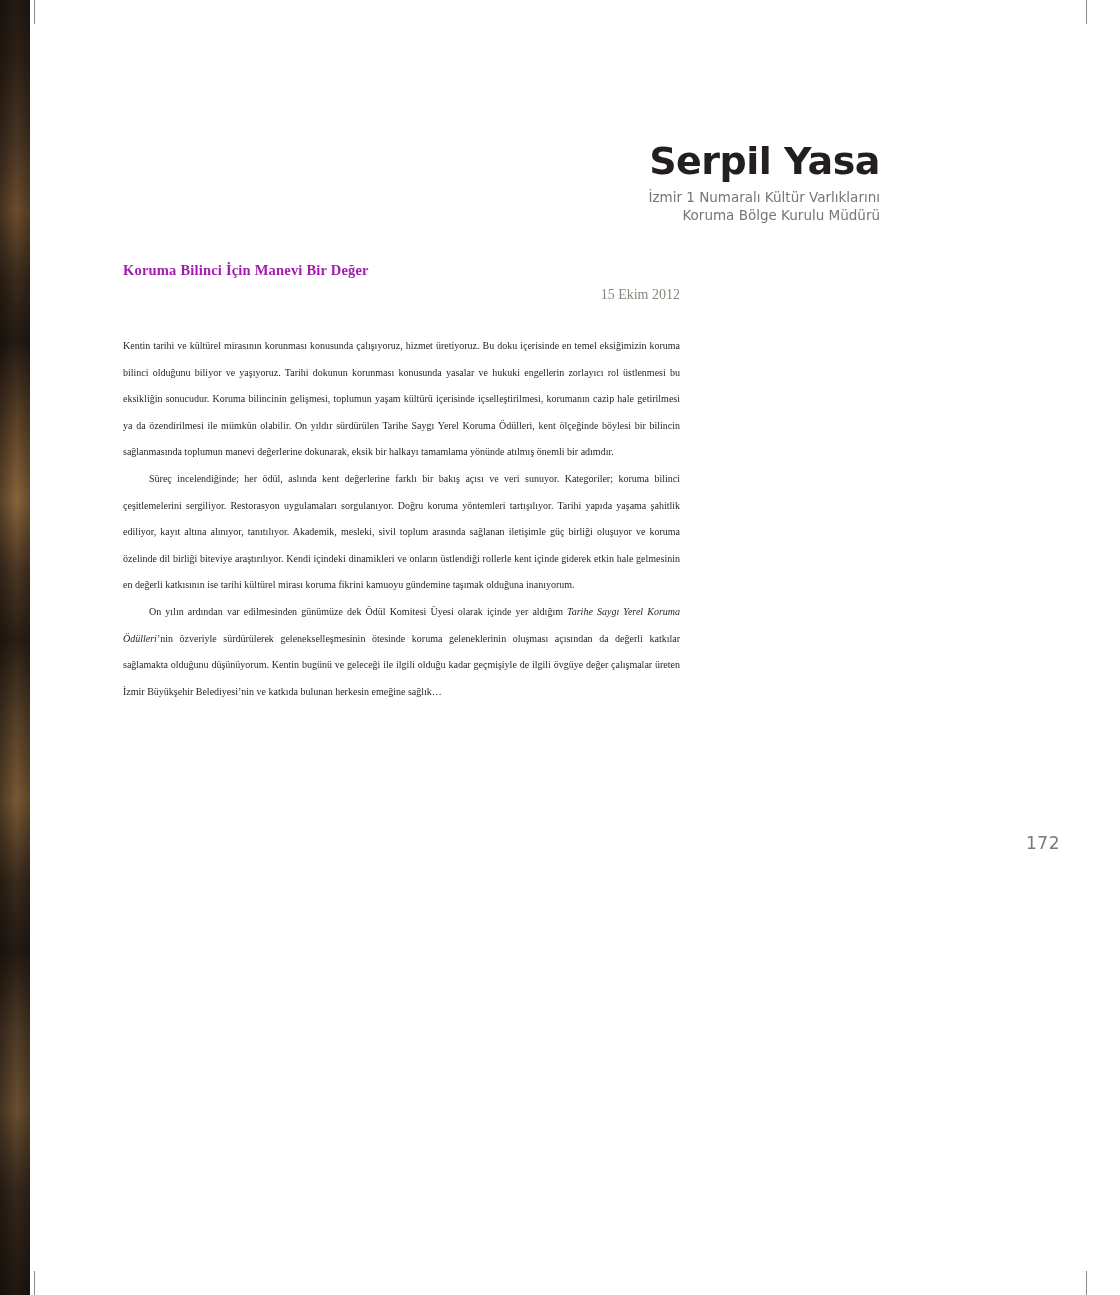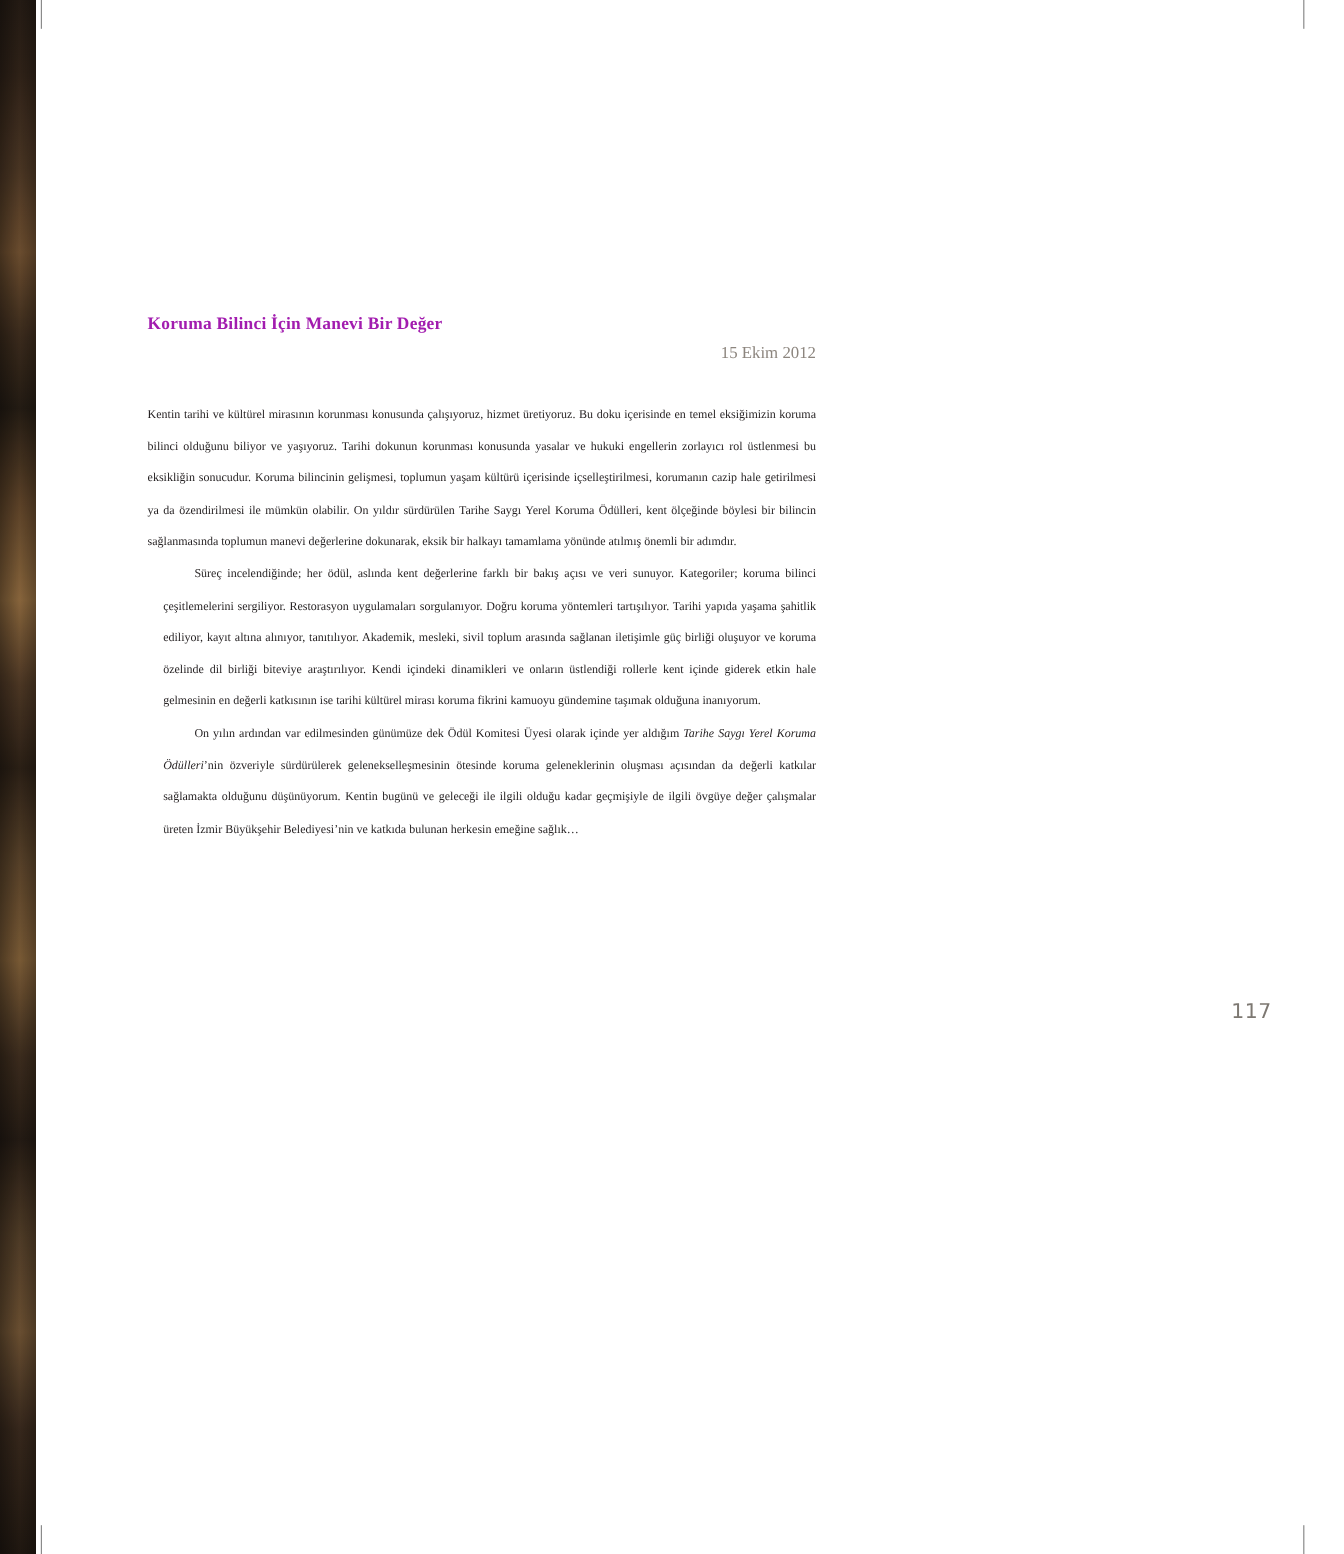--- a/index.html
+++ b/index.html
@@ -134,21 +134,20 @@
     font-family: "Liberation Serif", serif;
     font-size: 10px;
     line-height: 26.6px;
     text-align: justify;
     margin: 0;
     color: #231f20;
     hyphens: none;
   }
   .article p + p {
     text-indent: 26px;
-    margin-left: 13px;
   }
   .article em { font-style: italic; }
 
   
   .folio {
     position: absolute;
     left: 1026px;
     top: 833px;
     font-family: "DejaVu Sans", sans-serif;
     font-size: 17px;
@@ -162,27 +161,34 @@
 <div class="page">
 
   <div class="left-strip"></div>
   <div class="strip-edge"></div>
 
   <div class="crop-mark crop-tl-v"></div>
   <div class="crop-mark crop-tr-v"></div>
   <div class="crop-mark crop-bl-v"></div>
   <div class="crop-mark crop-br-v"></div>
 
+  <div class="author-block">
+    <h1 class="author-name">Serpil Yasa</h1>
+    <div class="author-role">
+      <div>İzmir 1 Numaralı Kültür Varlıklarını</div>
+      <div>Koruma Bölge Kurulu Müdürü</div>
+    </div>
+  </div>
 
   <div class="article">
     <h2 class="article-title">Koruma Bilinci İçin Manevi Bir Değer</h2>
     <div class="article-date">15 Ekim 2012</div>
 
     <p>Kentin tarihi ve kültürel mirasının korunması konusunda çalışıyoruz,  hizmet üretiyoruz. Bu doku içerisinde en temel eksiğimizin koruma bilinci olduğunu biliyor ve yaşıyoruz. Tarihi dokunun korunması konusunda yasalar ve hukuki engellerin zorlayıcı rol üstlenmesi bu eksikliğin sonucudur. Koruma bilincinin gelişmesi, toplumun yaşam kültürü içerisinde içselleştirilmesi, korumanın cazip hale getirilmesi ya da özendirilmesi ile mümkün olabilir. On yıldır sürdürülen Tarihe Saygı Yerel Koruma Ödülleri, kent ölçeğinde böylesi bir bilincin sağlanmasında toplumun manevi değerlerine dokunarak, eksik bir halkayı tamamlama yönünde atılmış önemli bir adımdır.</p>
     <p>Süreç incelendiğinde;  her ödül, aslında kent değerlerine farklı bir bakış açısı ve veri sunuyor. Kategoriler; koruma bilinci çeşitlemelerini sergiliyor. Restorasyon uygulamaları sorgulanıyor. Doğru koruma yöntemleri tartışılıyor. Tarihi yapıda yaşama şahitlik ediliyor, kayıt altına alınıyor, tanıtılıyor. Akademik, mesleki, sivil toplum arasında sağlanan iletişimle güç birliği oluşuyor ve koruma özelinde dil birliği biteviye araştırılıyor. Kendi içindeki dinamikleri ve onların üstlendiği rollerle kent içinde giderek etkin hale gelmesinin en değerli katkısının ise tarihi kültürel mirası koruma fikrini kamuoyu gündemine taşımak olduğuna inanıyorum.</p>
     <p>
       <span>On yılın ardından var edilmesinden günümüze dek Ödül Komitesi Üyesi olarak içinde yer aldığım </span><em>Tarihe Saygı Yerel Koruma Ödülleri</em><span>’nin özveriyle sürdürülerek gelenekselleşmesinin ötesinde koruma geleneklerinin oluşması açısından da değerli katkılar sağlamakta olduğunu düşünüyorum. Kentin bugünü ve geleceği ile ilgili olduğu kadar geçmişiyle de ilgili övgüye değer çalışmalar üreten İzmir Büyükşehir Belediyesi’nin ve katkıda bulunan herkesin emeğine sağlık…</span>
     </p>
   </div>
 
-  <div class="folio">117</div>
+  <div class="folio">172</div>
 
 </div>
 
 </body></html>

